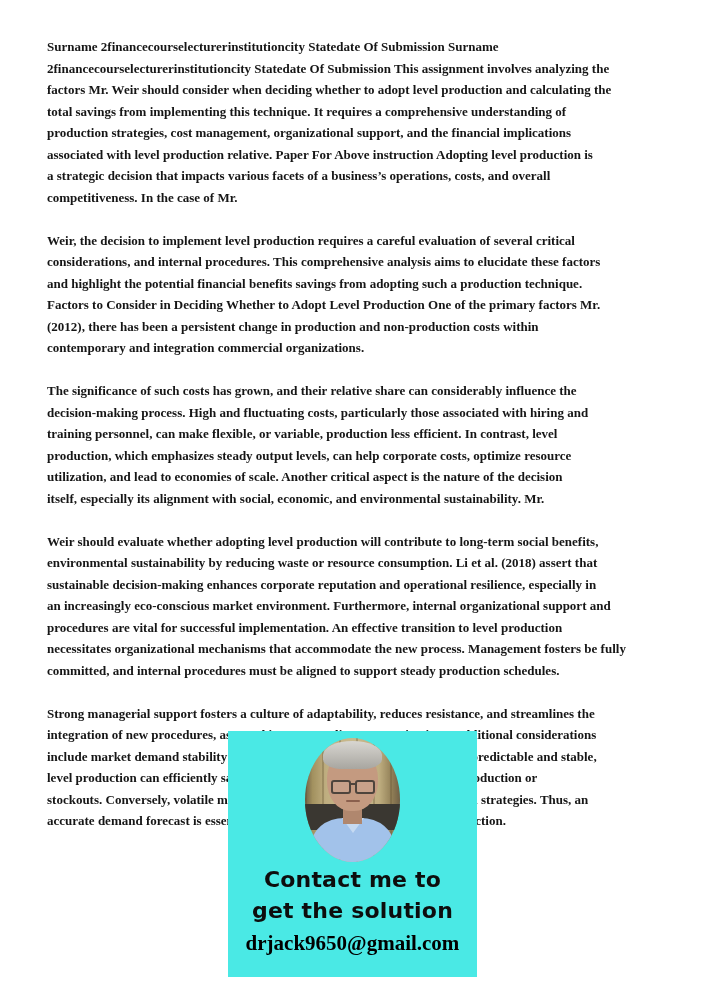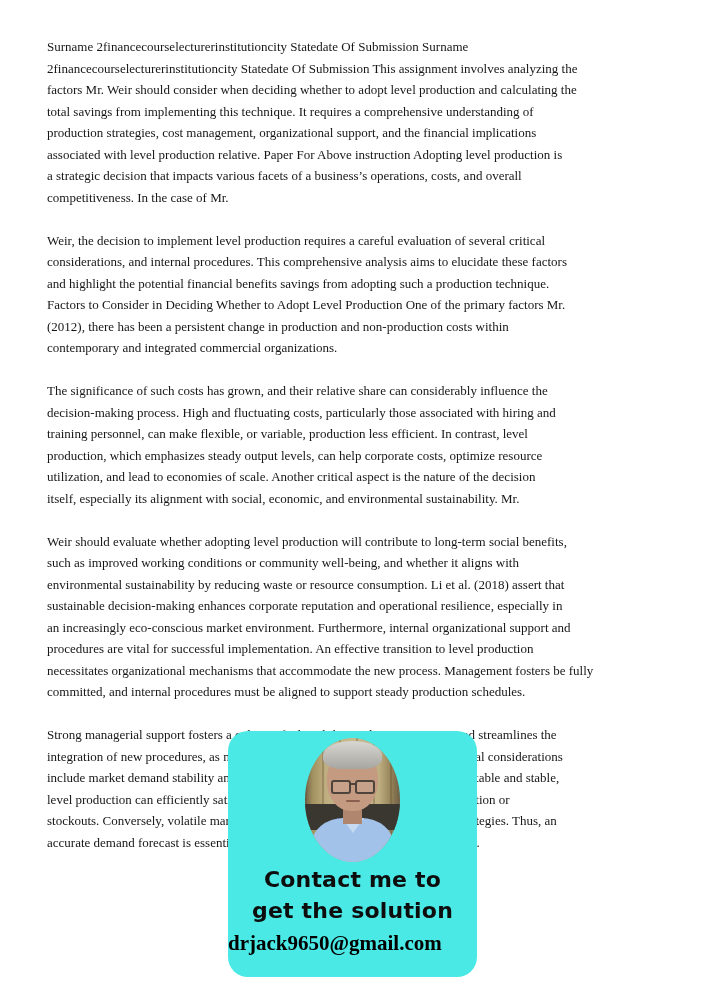--- a/index.html
+++ b/index.html
@@ -6,28 +6,27 @@
   body{
     width:708px;height:1000px;position:relative;overflow:hidden;
     background:#ffffff;
     font-family:"Liberation Serif", serif;
   }
   
   .text-col{
     position:absolute;left:47px;top:36px;width:630px;
     font-size:13px;line-height:21.5px;color:#161616;
   }
-  .para{margin:0 0 21.5px 0;}
+  .para{margin:0 0 21.5px 0;font-weight:bold;}
   .line{white-space:nowrap;height:21.5px;}
 
   
   .card{
     position:absolute;left:228px;top:731px;width:249px;height:246px;
     background:#4ae9e5;
-    border-radius:20px;
   }
   
   .photo{
     position:absolute;left:77px;top:7px;width:95px;height:124px;
     border-radius:50%;overflow:hidden;
     background:
       repeating-linear-gradient(90deg, rgba(92,76,44,0.30) 0 2px, rgba(0,0,0,0) 2px 17px),
       linear-gradient(90deg,#6f6046 0%,#a2915f 8%,#bfae80 22%,#c9ba8e 50%,#bfae80 78%,#8f7d55 92%,#6f6046 100%);
   }
   .dark-band{position:absolute;left:0;top:66px;width:100%;height:26px;background:#3a3731;}
@@ -48,21 +47,21 @@
   .bridge{position:absolute;left:44px;top:45px;width:7px;height:2px;background:#4e443c;}
   .mouth{position:absolute;left:41px;top:62px;width:14px;height:2px;background:#8a5f4d;border-radius:2px;}
 
   
   .cta{
     position:absolute;left:0;top:133px;width:100%;text-align:center;
     font-family:"DejaVu Sans", sans-serif;font-weight:bold;
     font-size:22px;line-height:31px;color:#0d0d0d;letter-spacing:0.2px;
   }
   .email{
-    position:absolute;left:0;top:199px;width:100%;
+    position:absolute;left:0;top:199px;width:100%;text-align:center;
     font-family:"Liberation Serif", serif;font-weight:bold;
     font-size:21px;line-height:26px;color:#000000;
   }
 </style>
 </head>
 <body>
 
 <div class="text-col">
     <div class="para">
       <div class="line">Surname 2financecourselecturerinstitutioncity Statedate Of Submission Surname</div>
@@ -73,33 +72,32 @@
       <div class="line">associated with level production relative. Paper For Above instruction Adopting level production is</div>
       <div class="line">a strategic decision that impacts various facets of a business’s operations, costs, and overall</div>
       <div class="line">competitiveness. In the case of Mr.</div>
     </div>
     <div class="para">
       <div class="line">Weir, the decision to implement level production requires a careful evaluation of several critical</div>
       <div class="line">considerations, and internal procedures. This comprehensive analysis aims to elucidate these factors</div>
       <div class="line">and highlight the potential financial benefits savings from adopting such a production technique.</div>
       <div class="line">Factors to Consider in Deciding Whether to Adopt Level Production One of the primary factors Mr.</div>
       <div class="line">(2012), there has been a persistent change in production and non-production costs within</div>
-      <div class="line">contemporary and integrated commercial organizations.</div>
+      <div class="line">contemporary and integration commercial organizations.</div>
     </div>
     <div class="para">
       <div class="line">The significance of such costs has grown, and their relative share can considerably influence the</div>
       <div class="line">decision-making process. High and fluctuating costs, particularly those associated with hiring and</div>
       <div class="line">training personnel, can make flexible, or variable, production less efficient. In contrast, level</div>
       <div class="line">production, which emphasizes steady output levels, can help corporate costs, optimize resource</div>
       <div class="line">utilization, and lead to economies of scale. Another critical aspect is the nature of the decision</div>
       <div class="line">itself, especially its alignment with social, economic, and environmental sustainability. Mr.</div>
     </div>
     <div class="para">
       <div class="line">Weir should evaluate whether adopting level production will contribute to long-term social benefits,</div>
-      <div class="line">such as improved working conditions or community well-being, and whether it aligns with</div>
       <div class="line">environmental sustainability by reducing waste or resource consumption. Li et al. (2018) assert that</div>
       <div class="line">sustainable decision-making enhances corporate reputation and operational resilience, especially in</div>
       <div class="line">an increasingly eco-conscious market environment. Furthermore, internal organizational support and</div>
       <div class="line">procedures are vital for successful implementation. An effective transition to level production</div>
       <div class="line">necessitates organizational mechanisms that accommodate the new process. Management fosters be fully</div>
       <div class="line">committed, and internal procedures must be aligned to support steady production schedules.</div>
     </div>
     <div class="para">
       <div class="line">Strong managerial support fosters a culture of adaptability, reduces resistance, and streamlines the</div>
       <div class="line">integration of new procedures, as noted in many earlier communications. Additional considerations</div>

